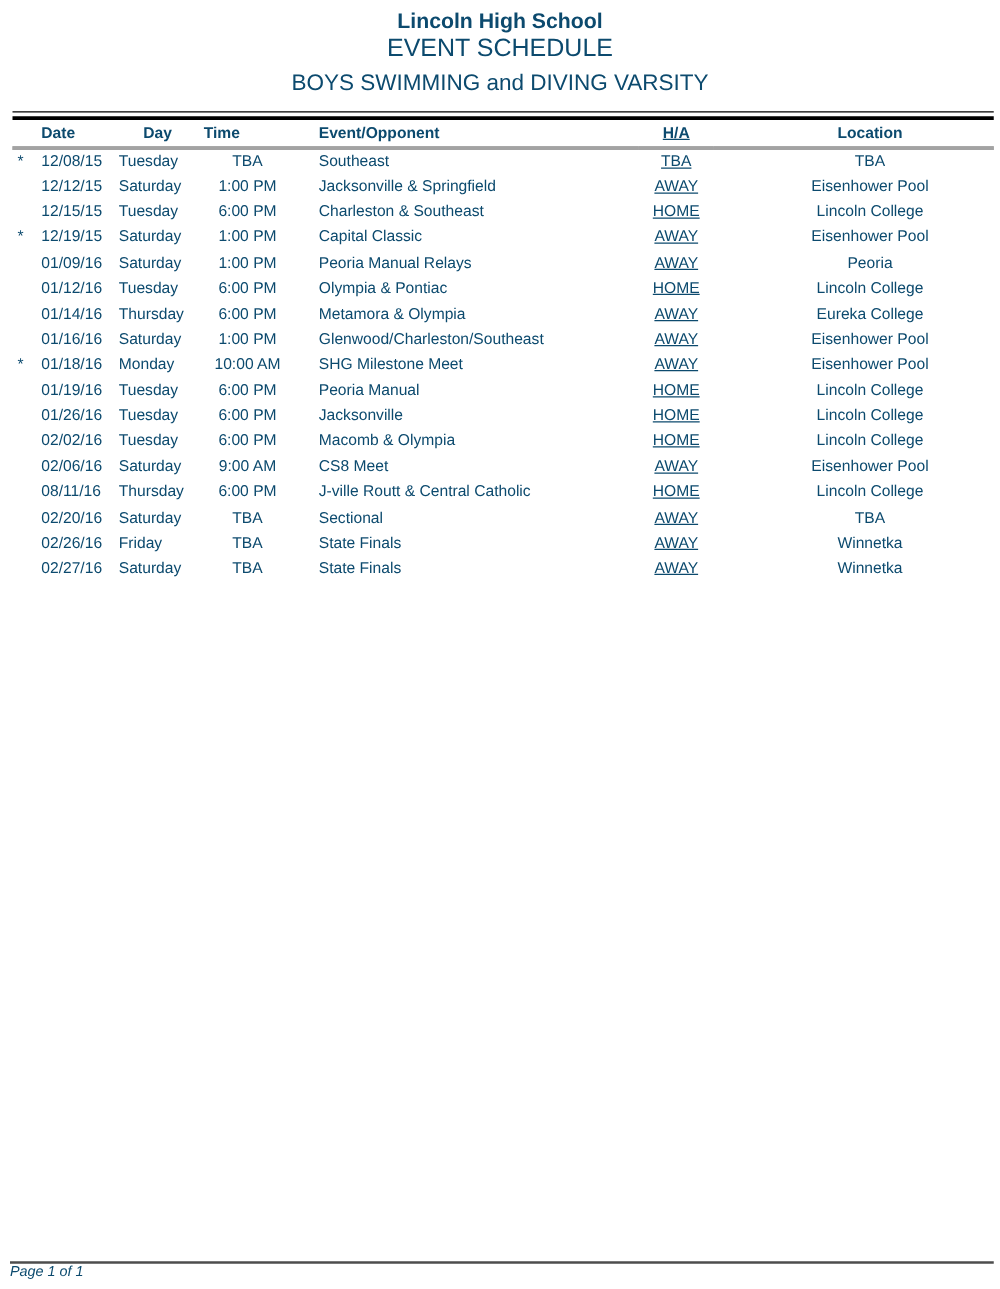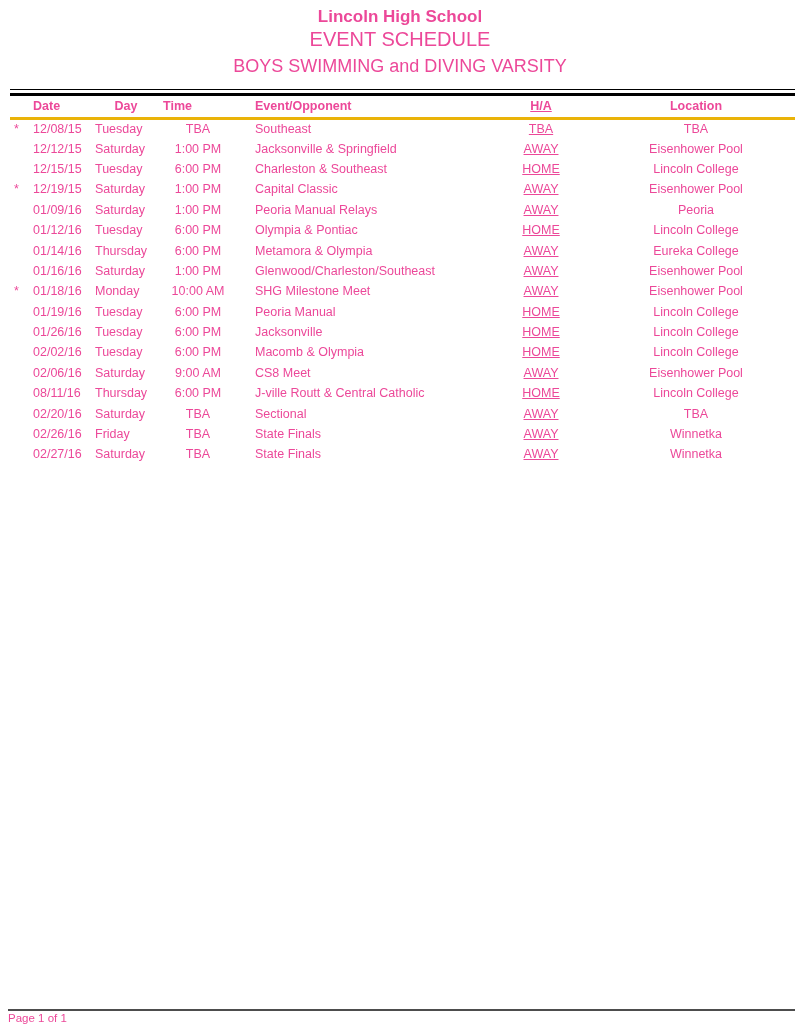--- a/index.html
+++ b/index.html
@@ -2,60 +2,60 @@
 <html><head>
 <meta charset="utf-8">
 <style>
   * { box-sizing: border-box; }
   html, body { margin: 0; padding: 0; background: #ffffff; }
   .page {
     position: relative;
     width: 800px;
     height: 1031px;
     background: #ffffff;
-    color: #ec4899;
+    color: #0c4a6e;
     font-family: "Liberation Sans", sans-serif;
     overflow: hidden;
   }
 
   
   .titles { position: absolute; top: 6px; left: 0; width: 100%; text-align: center; }
   .school-name { font-size: 17px; font-weight: bold; line-height: 21px; }
   .doc-title   { font-size: 20px; font-weight: normal; line-height: 24px; }
   .subtitle    { font-size: 18px; font-weight: normal; line-height: 26px; margin-top: 2px; }
 
   
   .schedule { position: absolute; left: 10px; top: 89px; width: 785px; }
   .rule-thin  { height: 1px; background: #000; margin-bottom: 3px; }
   .rule-thick { height: 3px; background: #000; }
 
   table { width: 100%; border-collapse: collapse; table-layout: fixed; }
   thead th {
     font-size: 12.5px; font-weight: bold; height: 22px;
-    vertical-align: middle; padding: 0; border-bottom: 3px solid #eab308;
+    vertical-align: middle; padding: 0; border-bottom: 3px solid #a3a3a3;
     white-space: nowrap;
   }
   tbody td {
     font-size: 12.5px; font-weight: normal; height: 20.4px;
     vertical-align: middle; padding: 0; white-space: nowrap; overflow: hidden;
   }
 
   .col-star     { text-align: left;  padding-left: 4px;  }
   .col-date     { text-align: left;  padding-left: 5px;  }
   td.col-day    { text-align: left;  padding-left: 3px; margin-left: 12px;  }
   th.col-day    { text-align: center; }
   td.col-time   { text-align: center; }
   th.col-time   { text-align: left;  padding-left: 3px;  }
   .col-event    { text-align: left;  padding-left: 19px; }
   .col-ha       { text-align: center; text-decoration: underline; }
   .col-location { text-align: center;  padding-left: 26px; }
 
   
   .footer-rule { position: absolute; left: 8px; width: 787px; top: 1009px; height: 2px; background: #4d4d4d; }
-  .page-number { position: absolute; left: 8px; top: 1012px; font-size: 11.5px; }
+  .page-number { position: absolute; left: 8px; top: 1012px; font-size: 11.5px; font-style: italic; }
 </style>
 </head>
 <body>
 
 <div class="page">
 
   <div class="titles">
     <div class="school-name">Lincoln High School</div>
     <div class="doc-title">EVENT SCHEDULE</div>
     <div class="subtitle">BOYS SWIMMING and DIVING VARSITY</div>

